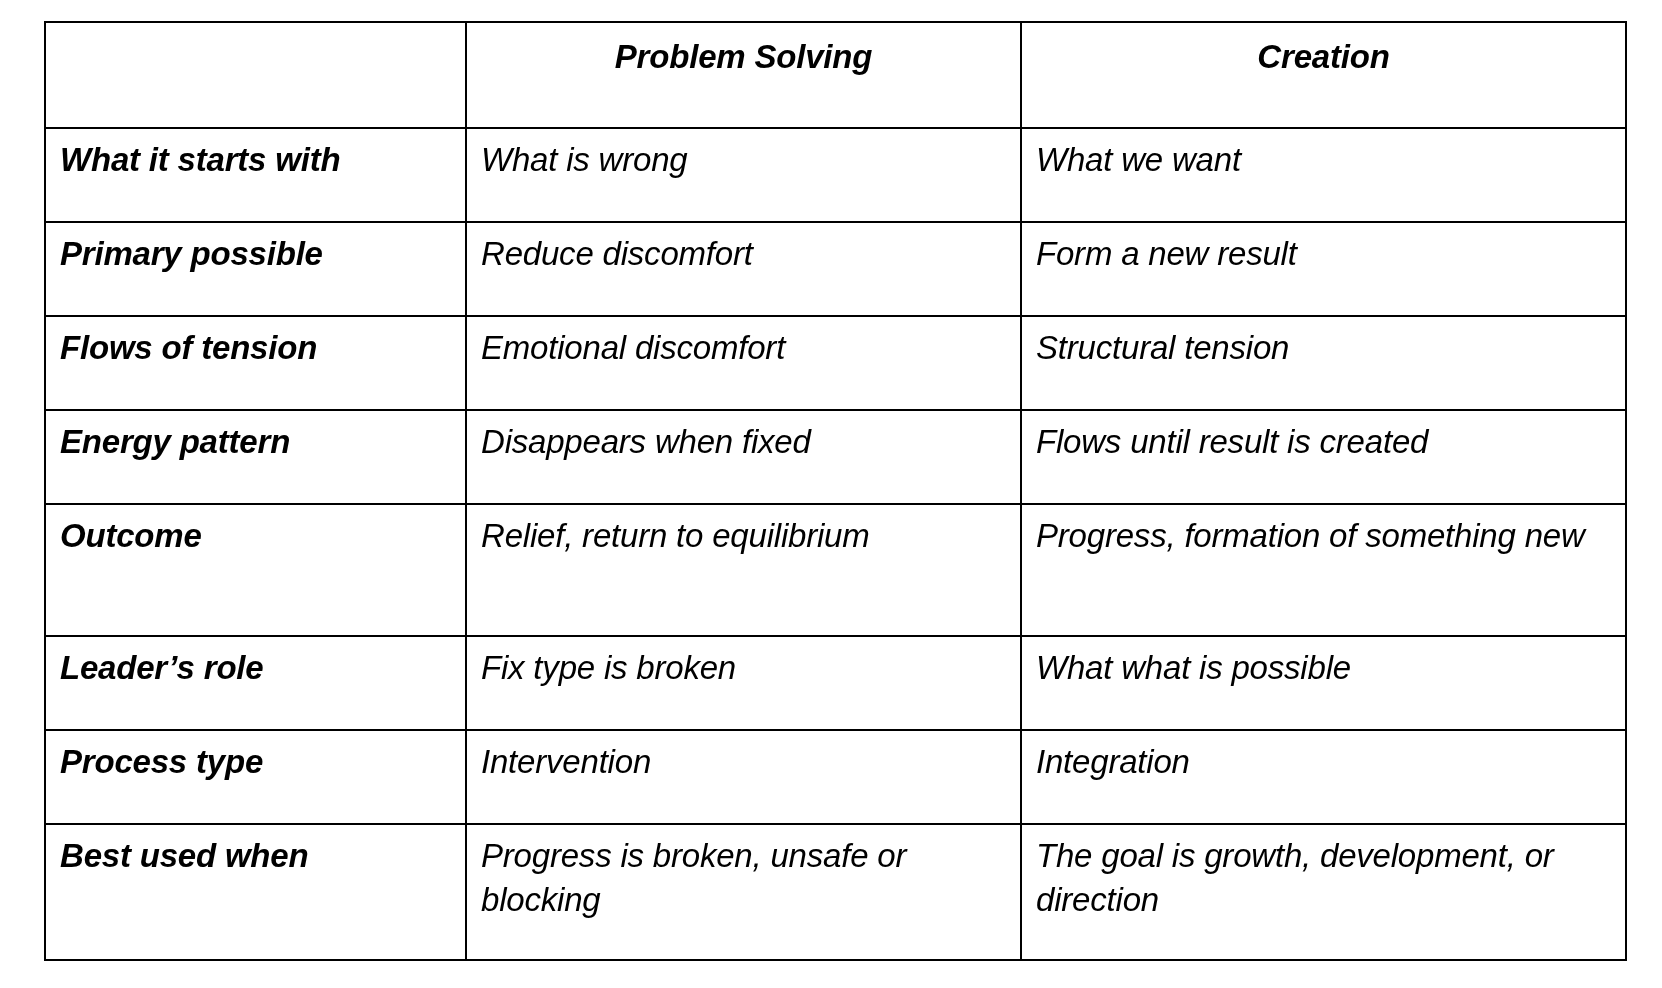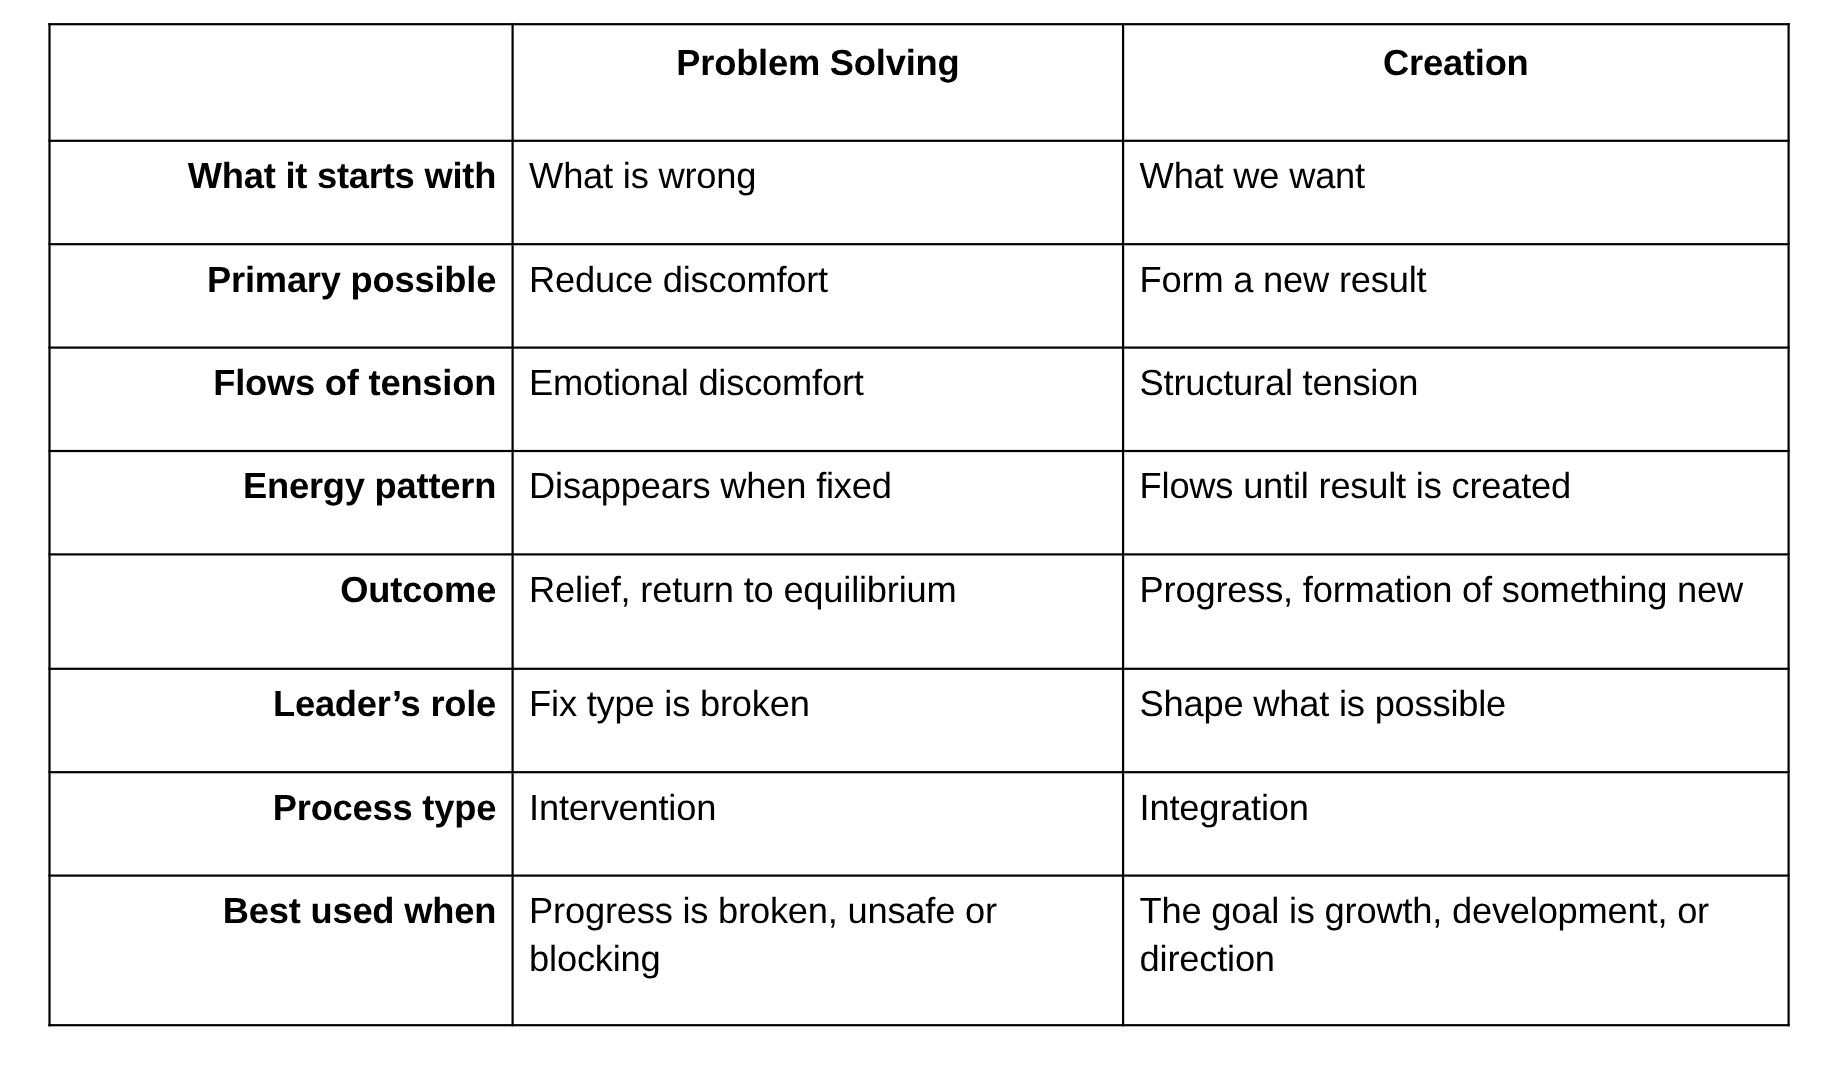--- a/index.html
+++ b/index.html
@@ -21,20 +21,21 @@
     top: 21px;
     width: 1581px;
     height: 942px;
   }
 
   table.comparison-table {
     border-collapse: collapse;
     table-layout: fixed;
     width: 1581px;
     border: 2px solid #b91c1c;
+    font-style: italic;
   }
 
   table.comparison-table col.col-label   { width: 421px; }
   table.comparison-table col.col-a       { width: 555px; }
   table.comparison-table col.col-b       { width: 605px; }
 
   table.comparison-table th,
   table.comparison-table td {
     border: 2px solid #000000;
     vertical-align: top;
@@ -52,25 +53,25 @@
     text-align: center;
     padding-top: 12px;
   }
   table.comparison-table thead th.corner-cell {
     text-align: left;
   }
 
   
   table.comparison-table tbody th.row-label {
     font-weight: bold;
-    text-align: right;
+    text-align: left;
   }
 
   tr.data-row { height: 94px; }
-  tr.tall-row { height: 104px; }
+  tr.tall-row { height: 132px; }
   tr.last-row { height: 136px; }
 </style>
 </head>
 <body>
 
 <div id="comparison-table-wrap">
   <table class="comparison-table">
     <colgroup>
       <col class="col-label">
       <col class="col-a">
@@ -105,21 +106,21 @@
         <td>Flows until result is created</td>
       </tr>
       <tr class="tall-row">
         <th class="row-label">Outcome</th>
         <td>Relief, return to equilibrium</td>
         <td>Progress, formation of something new</td>
       </tr>
       <tr class="data-row">
         <th class="row-label">Leader’s role</th>
         <td>Fix type is broken</td>
-        <td>Shape what is possible</td>
+        <td>What what is possible</td>
       </tr>
       <tr class="data-row">
         <th class="row-label">Process type</th>
         <td>Intervention</td>
         <td>Integration</td>
       </tr>
       <tr class="last-row">
         <th class="row-label">Best used when</th>
         <td>Progress is broken, unsafe or blocking</td>
         <td>The goal is growth, development, or direction</td>

